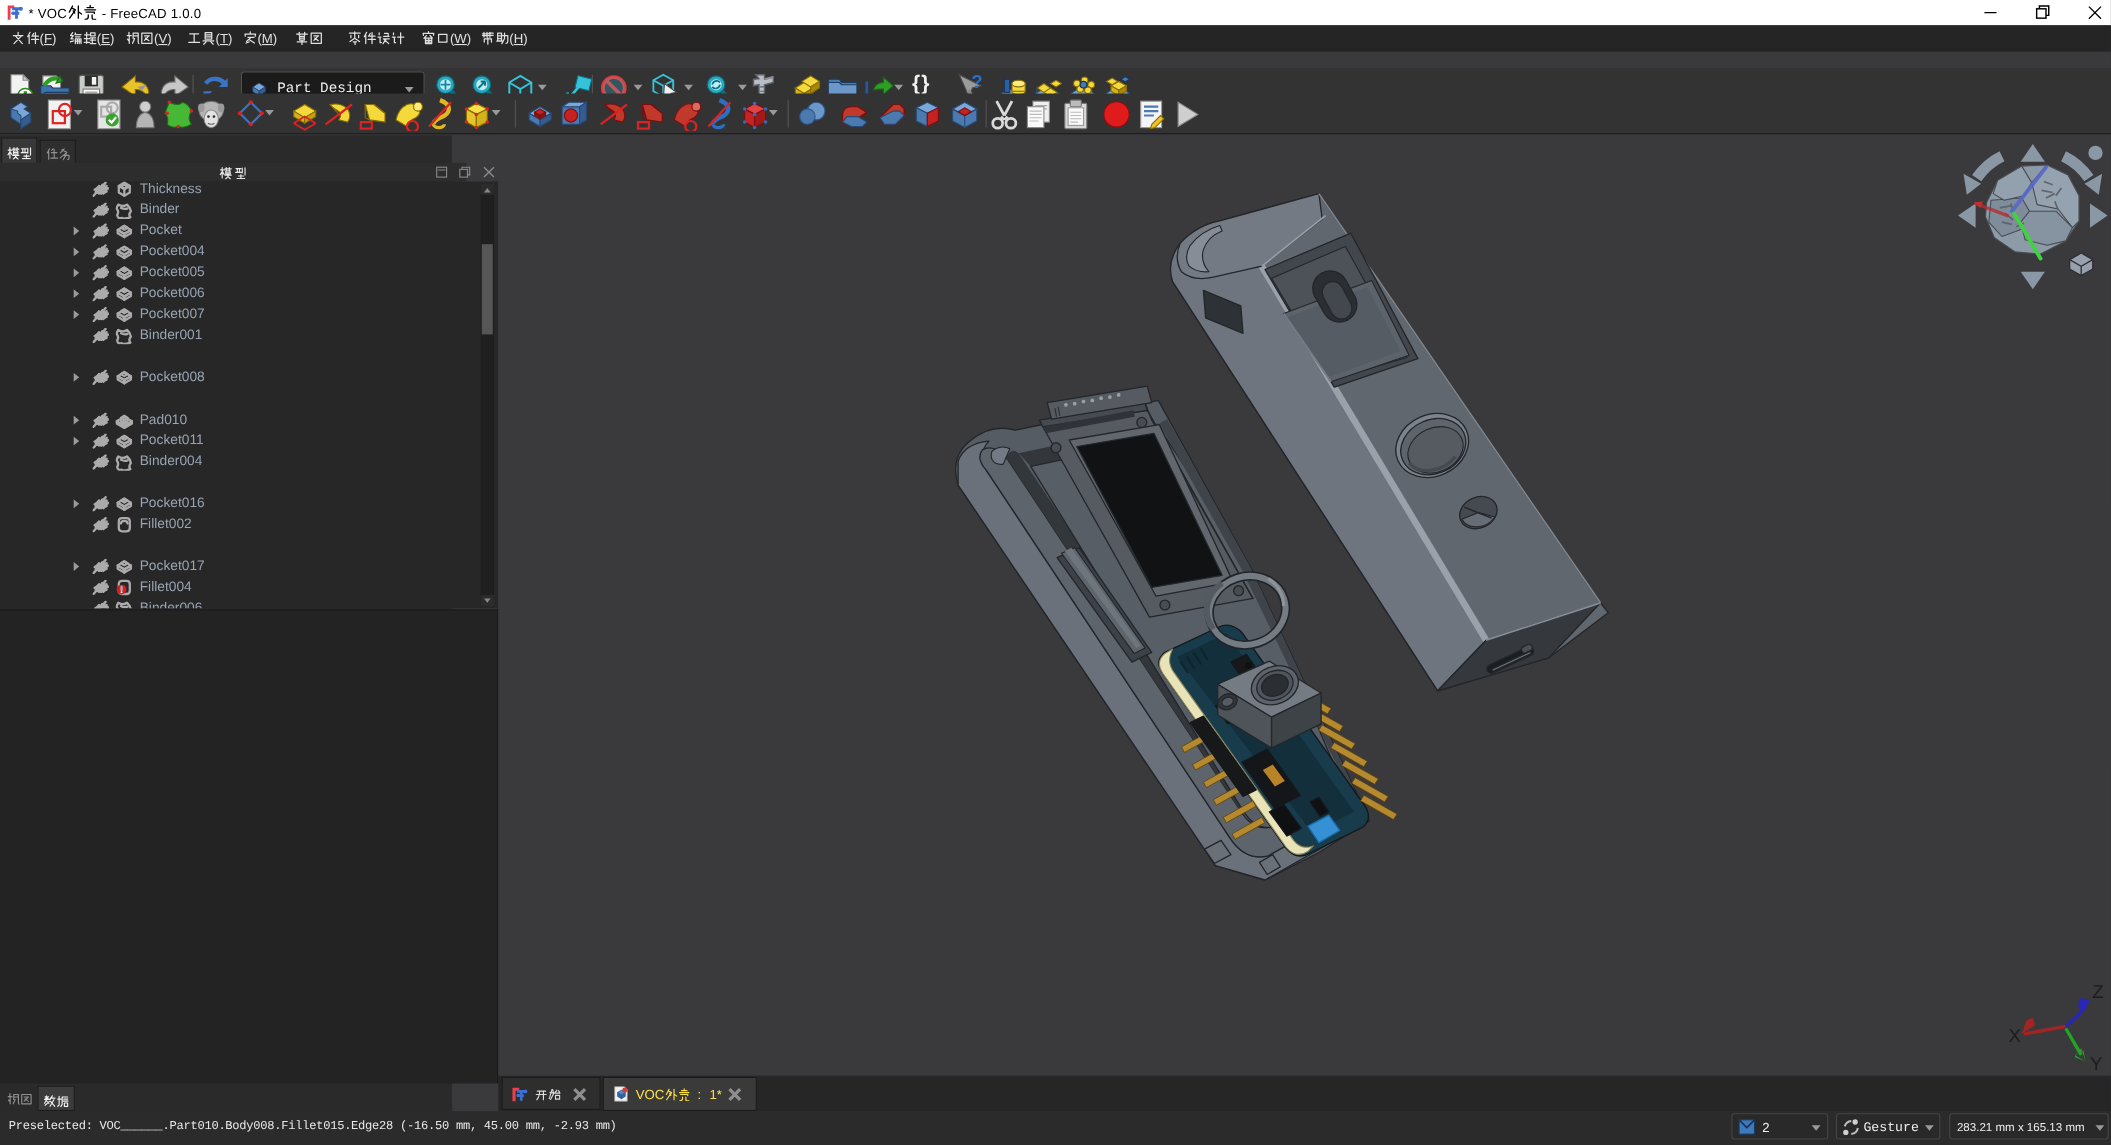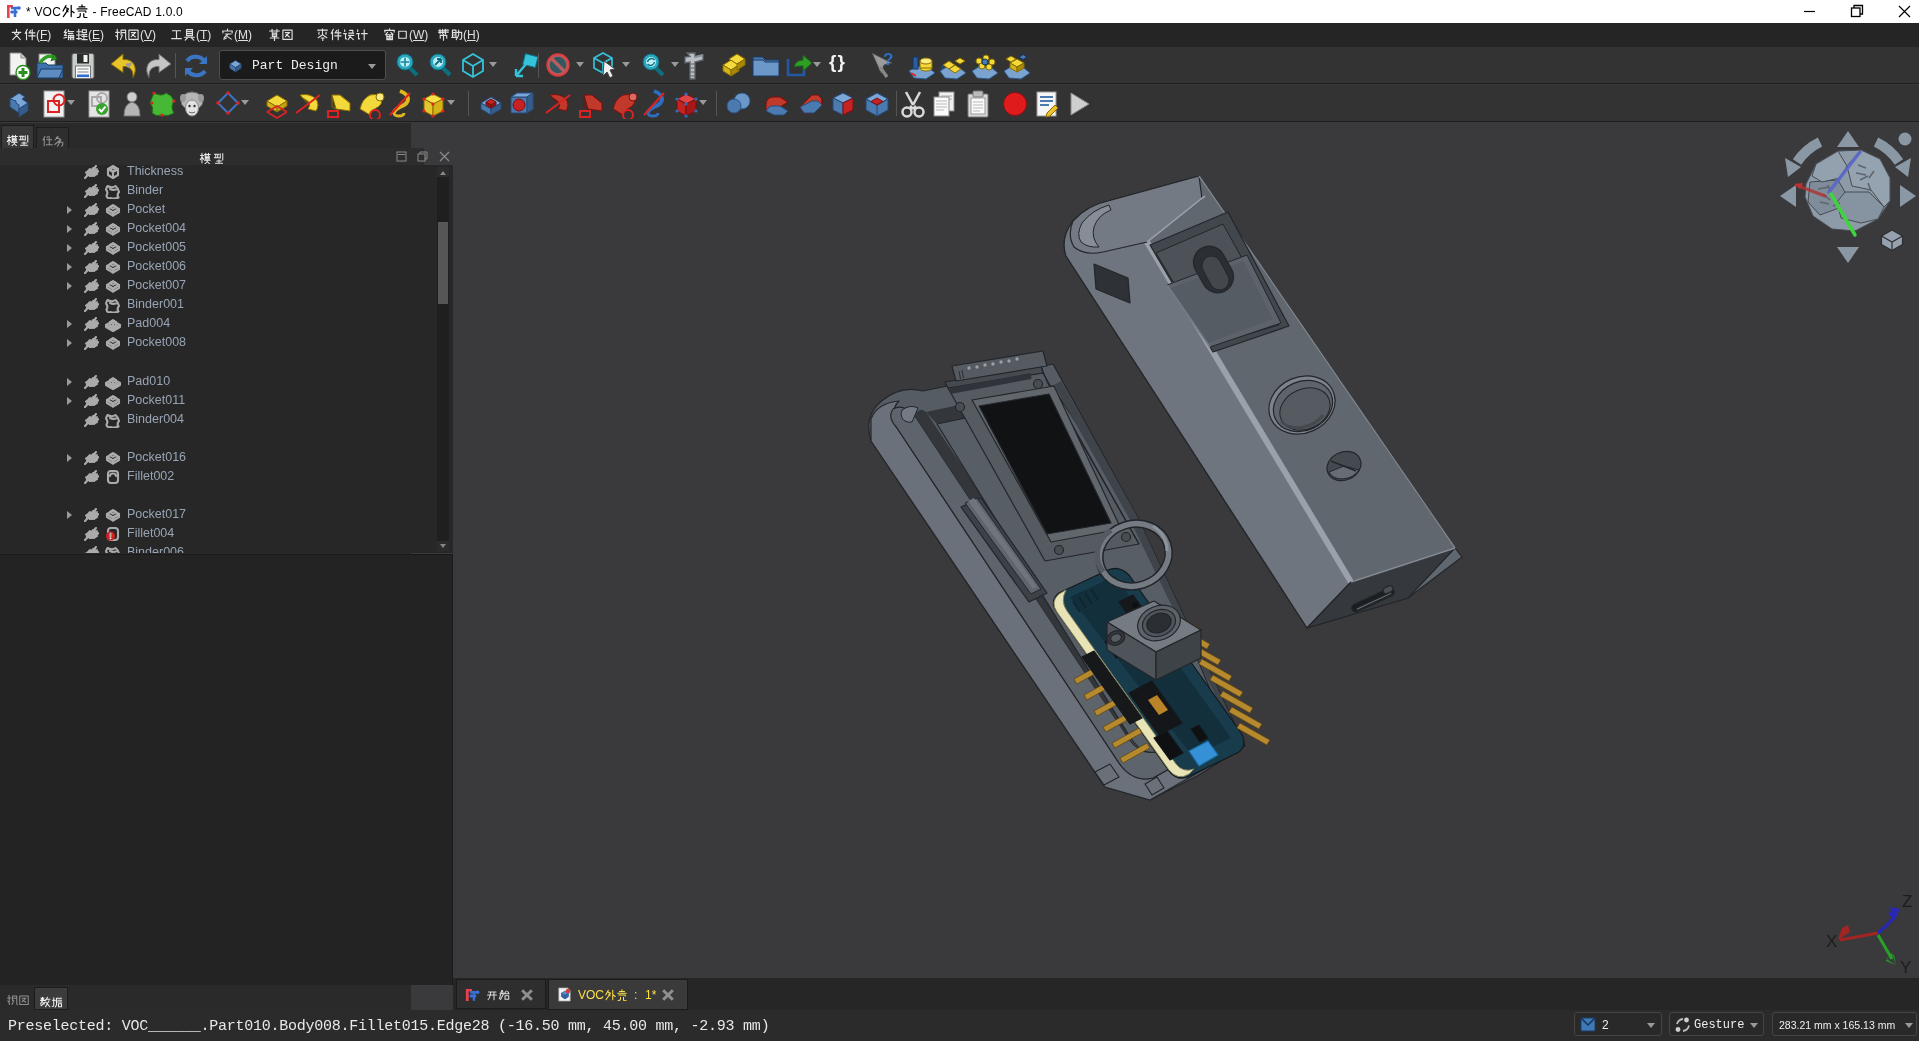--- a/index.html
+++ b/index.html
@@ -1,19 +1,19 @@
 <!DOCTYPE html>
 <html><head><meta charset="utf-8">
 <style>
 *{margin:0;padding:0;box-sizing:border-box}
 html,body{width:1919px;height:1041px;overflow:hidden;background:#3a3a3c;font-family:"Liberation Sans",sans-serif}
 .abs{position:absolute}
 #titlebar{position:absolute;left:0;top:0;width:1919px;height:23px;background:#fff;color:#000;font-size:12px}
 #menubar{position:absolute;left:0;top:23px;width:1919px;height:24px;background:#252526;color:#e0e0e0;font-size:12px}
-#tb1{position:absolute;left:0;top:47px;width:1919px;height:37px;background:#333334;border-bottom:1px solid #1d1d1d}
+#tb1{position:absolute;left:0;top:62px;width:1919px;height:37px;background:#333334;border-bottom:1px solid #1d1d1d}
 #tb2{position:absolute;left:0;top:85px;width:1919px;height:37px;background:#333334;border-bottom:1px solid #1d1d1d}
 #dock{position:absolute;left:0;top:123px;width:411px;height:887px;background:#2a2a2b}
 #viewport{position:absolute;left:453px;top:123px;width:1466px;height:855px;background:#3a3a3c;overflow:hidden}
 #tabbar{position:absolute;left:453px;top:978px;width:1466px;height:32px;background:#262627}
 #statusbar{position:absolute;left:0;top:1010px;width:1919px;height:31px;background:#2b2b2c;color:#e8e8e8}
 .ic{position:absolute;top:4px}
 .sep{position:absolute;top:6px;width:1px;height:25px;background:#555}
 .da{position:absolute;top:15px;width:0;height:0;border-left:4px solid transparent;border-right:4px solid transparent;border-top:5px solid #9a9a9a}
 .trow{position:absolute;left:0;height:19px;width:436px}
 .arr{position:absolute;left:67px;top:6px;width:0;height:0;border-top:4px solid transparent;border-bottom:4px solid transparent;border-left:5px solid #9a9a9a}
@@ -659,30 +659,20 @@
       </div>
 <div class="trow" style="top:130px">
         <svg class="thid" width="16" height="14" viewBox="0 0 16 14">
           <use href="#hid"></use>
         </svg>
         <svg class="tic" width="16" height="16" viewBox="0 0 16 16">
           <use href="#ibd"></use>
         </svg>
         <span class="tlab">Binder001</span>
       </div>
-<div class="trow" style="top:149px">
-        <i class="arr"></i>
-        <svg class="thid" width="16" height="14" viewBox="0 0 16 14">
-          <use href="#hid"></use>
-        </svg>
-        <svg class="tic" width="16" height="16" viewBox="0 0 16 16">
-          <use href="#ipd"></use>
-        </svg>
-        <span class="tlab">Pad004</span>
-      </div>
 <div class="trow" style="top:168px">
         <i class="arr"></i>
         <svg class="thid" width="16" height="14" viewBox="0 0 16 14">
           <use href="#hid"></use>
         </svg>
         <svg class="tic" width="16" height="16" viewBox="0 0 16 16">
           <use href="#ipk"></use>
         </svg>
         <span class="tlab">Pocket008</span>
       </div>
@@ -991,21 +981,21 @@
           <use href="#ke"></use>
         </svg></span>
       <span class="abs" style="left:85px;top:8px">:</span>
       <span class="abs" style="left:96px;top:8px">1*</span>
   <svg class="abs" style="left:112px;top:8px" width="14" height="14" viewBox="0 0 13 13">
         <path d="M2,2 l9,9 M11,2 l-9,9" stroke="#8f8f8f" stroke-width="2.7"></path>
       </svg>
  </div>
 </div>
 <div id="statusbar">
- <span class="abs" style="left:8px;top:8px;font-family:'Liberation Mono',monospace;font-size:15px;letter-spacing:-0.25px;color:#e8e8e8">Preselected: VOC______.Part010.Body008.Fillet015.Edge28 (-16.50 mm, 45.00 mm, -2.93 mm)</span>
+ <span class="abs" style="left:8px;top:8px;font-family:'Liberation Mono',monospace;font-size:11px;letter-spacing:-0.25px;color:#e8e8e8">Preselected: VOC______.Part010.Body008.Fillet015.Edge28 (-16.50 mm, 45.00 mm, -2.93 mm)</span>
  <div class="abs" style="left:1574px;top:2px;width:88px;height:24px;background:#29292a;border:1px solid #454546;border-radius:3px">
    <svg class="abs" style="left:5px;top:4px" width="16" height="15" viewBox="0 0 16 15">
         <rect x="1" y="1" width="14" height="13" fill="#3e7ab8" stroke="#1d3c63"></rect>
         <path d="M1,1 L8,8 L15,1" fill="none" stroke="#17335c" stroke-width="1.5"></path>
       </svg>
    <span class="abs" style="left:27px;top:5px;font-size:12px;color:#eee">2</span>
    <div class="da" style="left:72px;top:10px"></div>
  </div>
  <div class="abs" style="left:1669px;top:2px;width:95px;height:24px;background:#29292a;border:1px solid #454546;border-radius:3px">
    <svg class="abs" style="left:4px;top:3px" width="18" height="18" viewBox="0 0 18 18">

